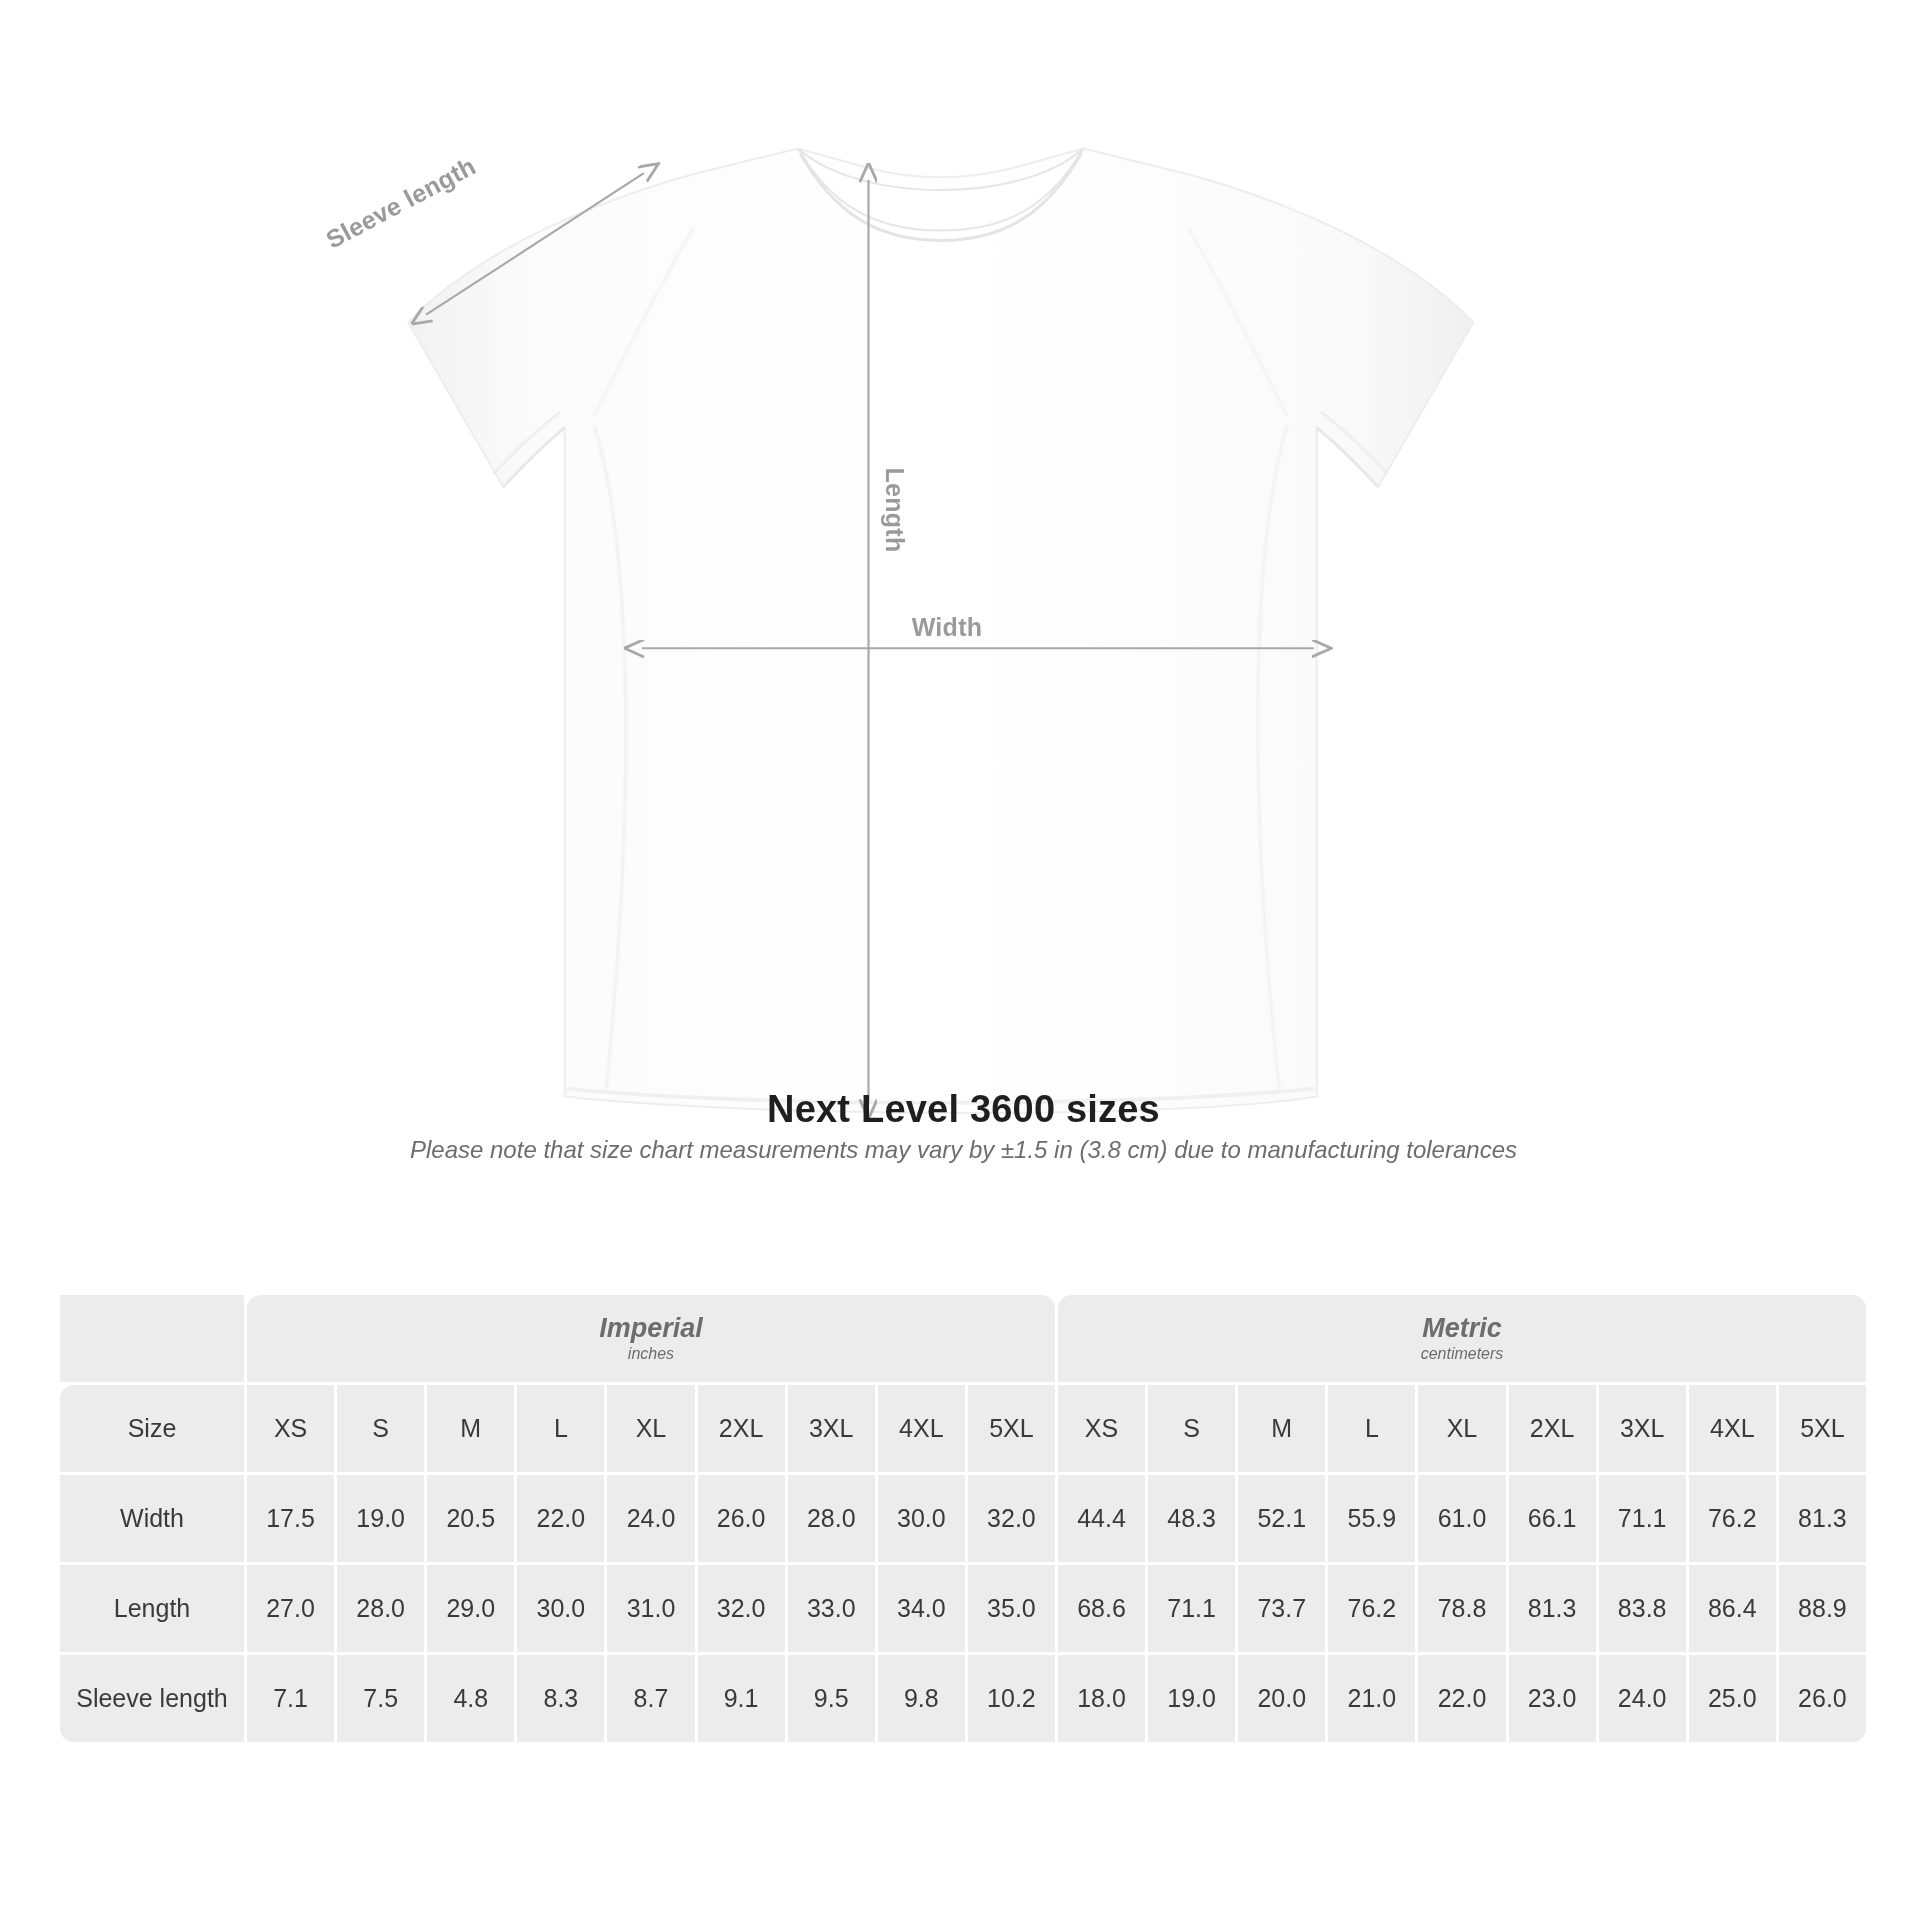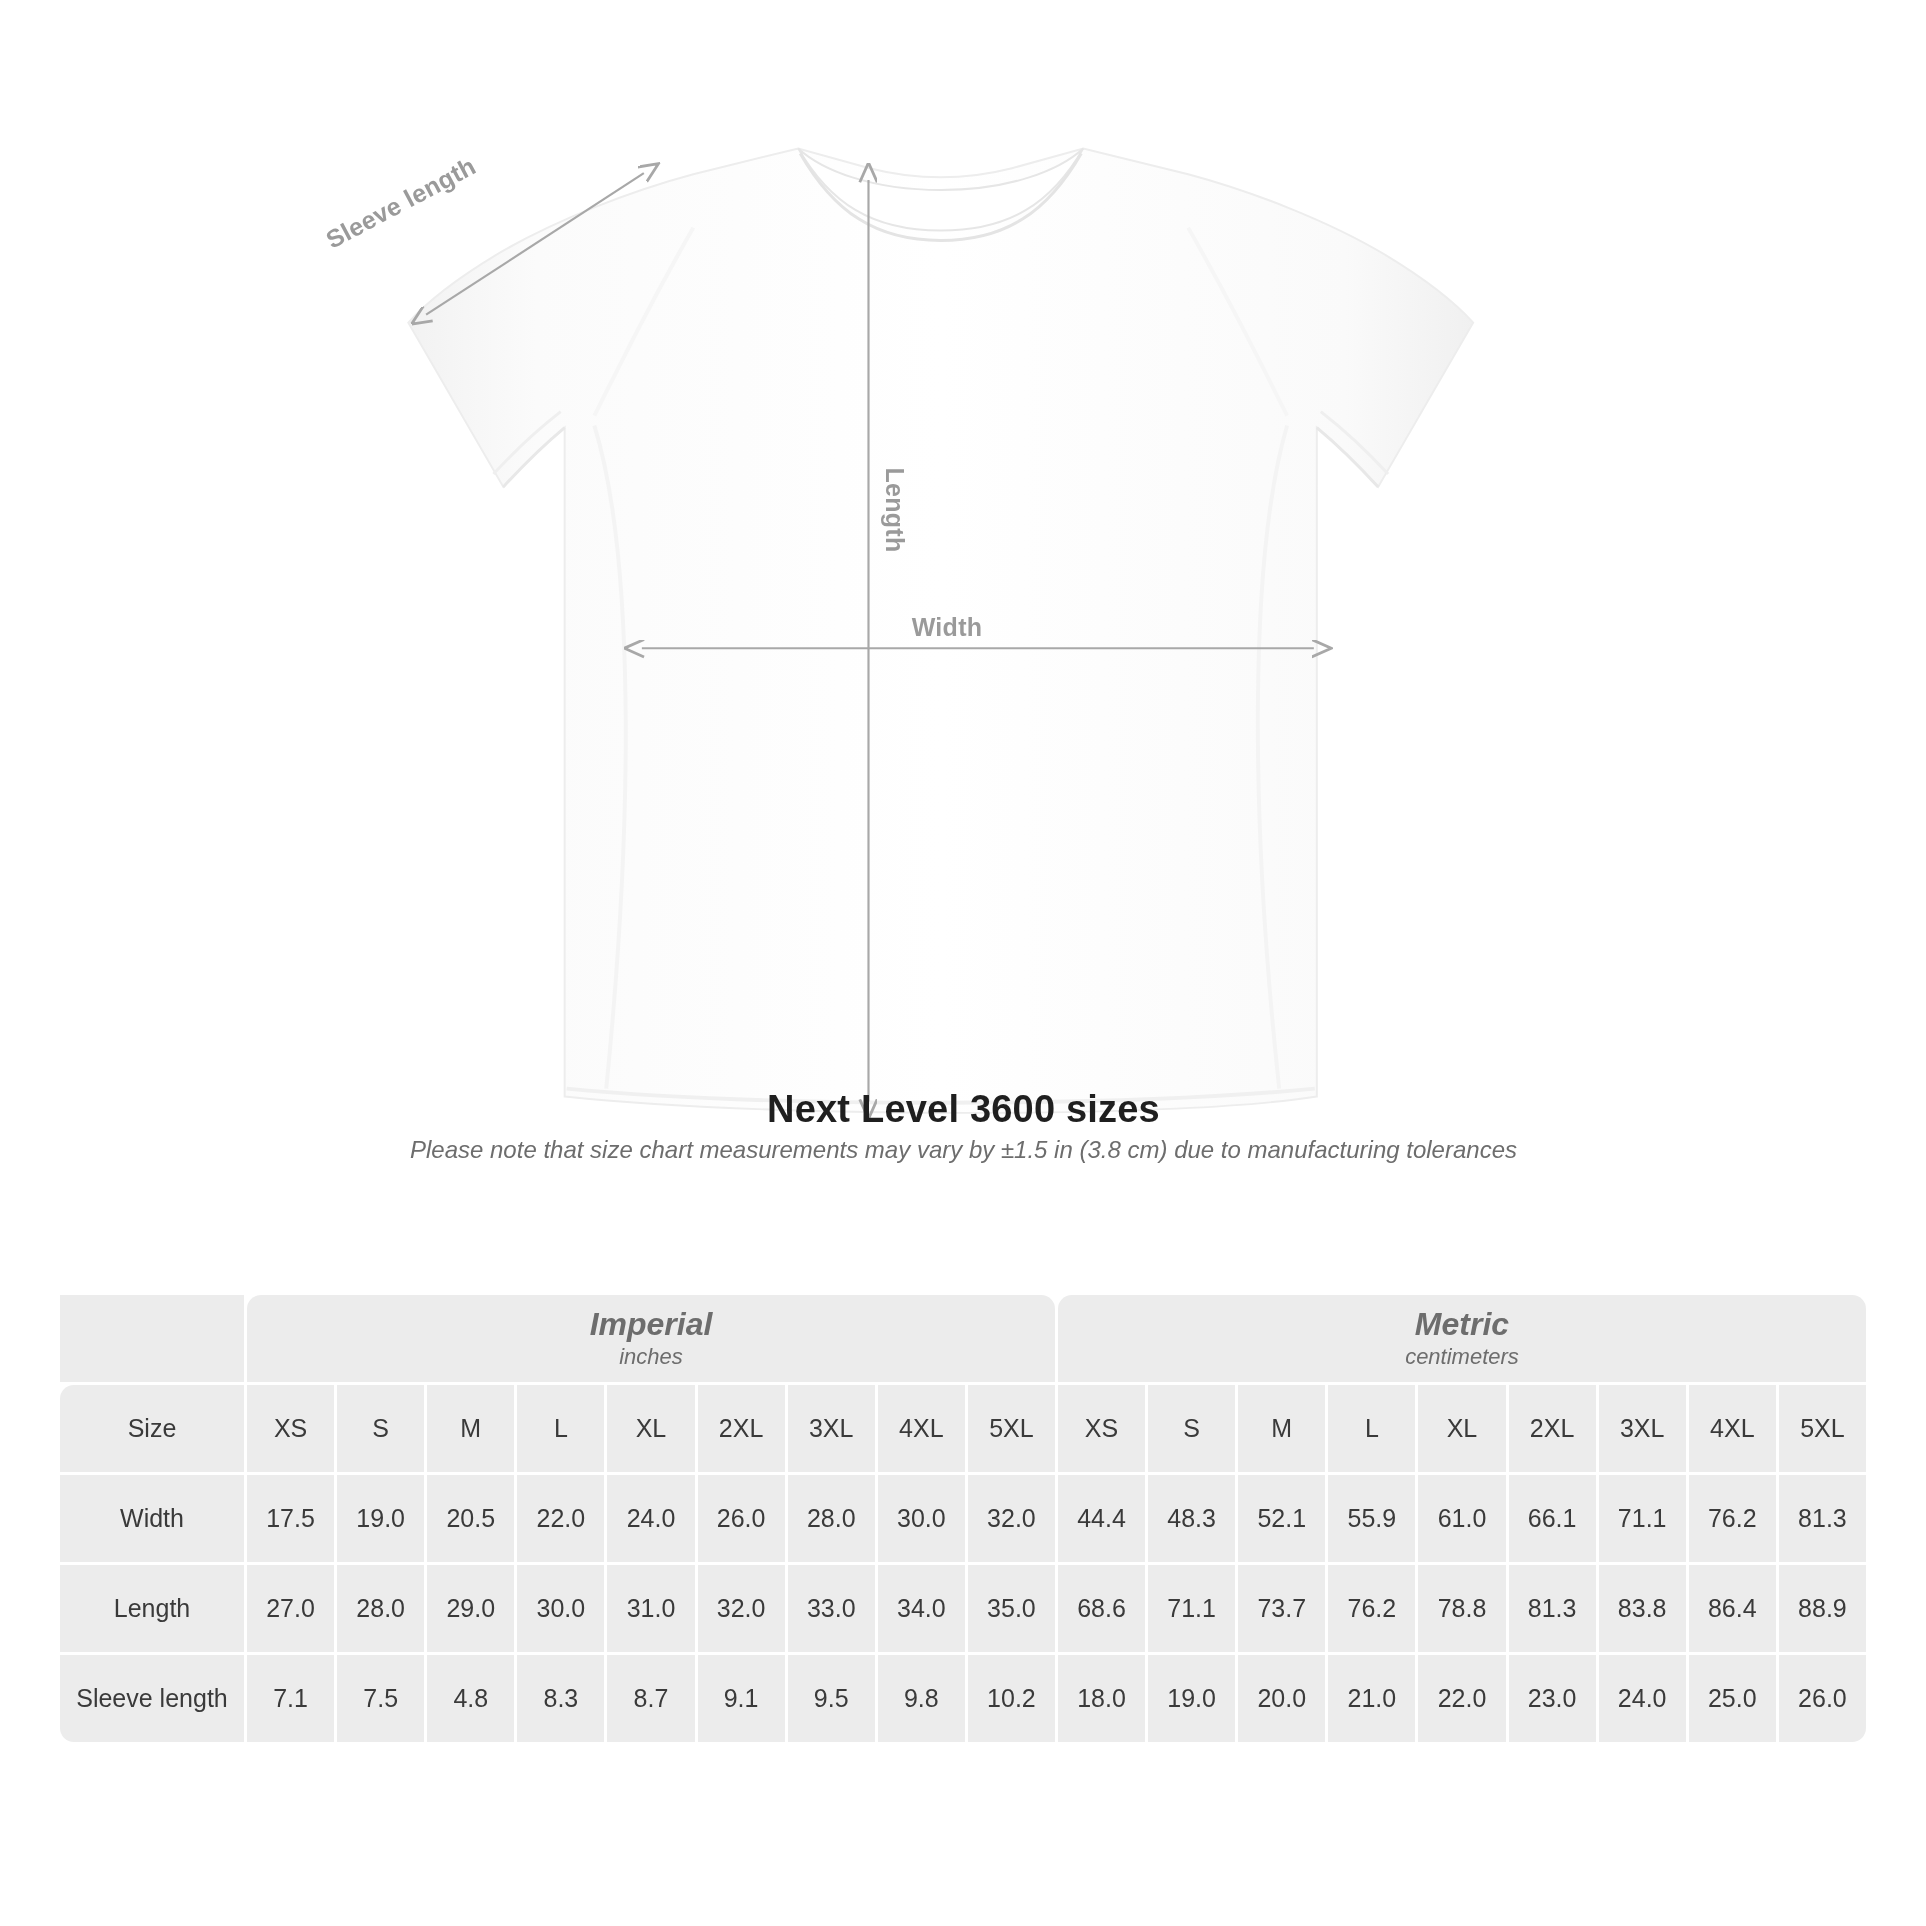--- a/index.html
+++ b/index.html
@@ -90,28 +90,28 @@
     padding: 0;
     height: 87px;
     font-weight: normal;
   }
   td.unit-head {
     height: 121px;
     border-top-left-radius: 14px;
     border-top-right-radius: 14px;
   }
   .unit-name {
-    font-size: 32px;
+    font-size: 27px;
     font-style: italic;
     font-weight: bold;
     color: #6d6d6d;
     line-height: 1.15;
   }
   .unit-sub {
-    font-size: 22px;
+    font-size: 16px;
     font-style: italic;
     color: #6d6d6d;
     line-height: 1.3;
   }
   td.corner-blank { background: #ffffff; }
   th.col-head, td.row-head {
     font-weight: bold;
     color: #4a4a4a;
     font-size: 25px;
   }

